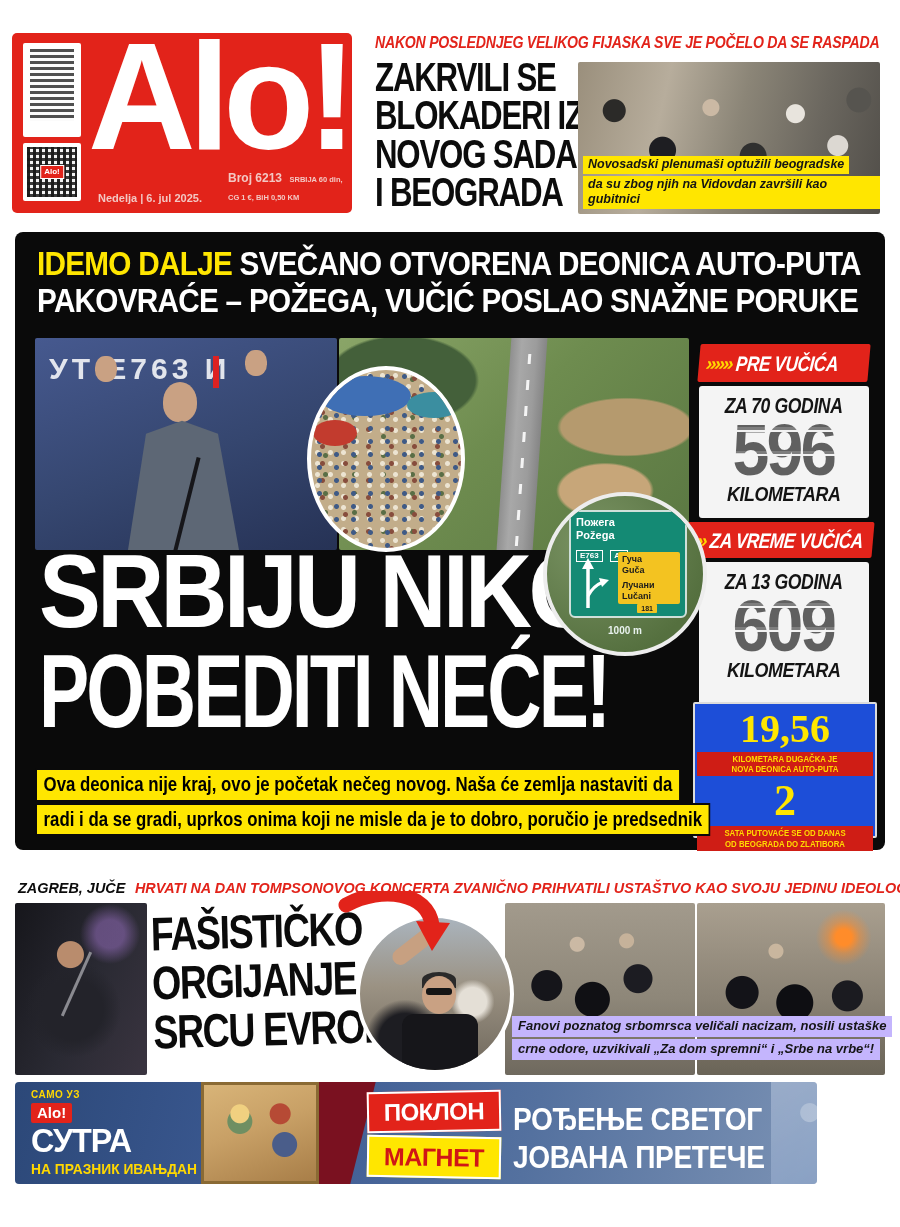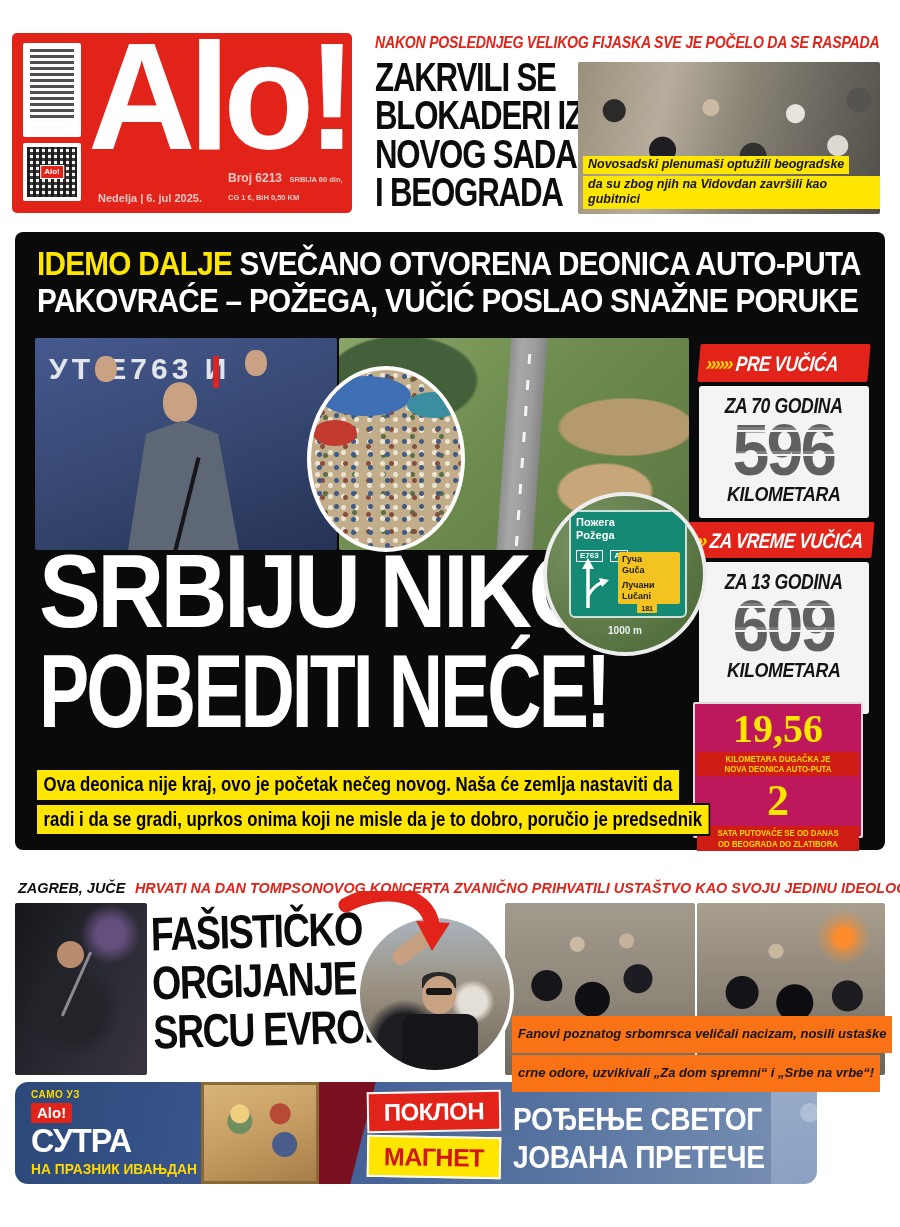--- a/index.html
+++ b/index.html
@@ -100,21 +100,21 @@
 
   .stat-box { background:#f4f4f4; border-radius:3px; text-align:center; padding-top:9px; z-index:4; }
   .box-pre { left:684px; top:154px; width:170px; height:132px; }
   .box-during { left:684px; top:330px; width:170px; height:152px; }
   .stat-label { font:italic 900 22px/1 "Liberation Sans",sans-serif; color:#141414; letter-spacing:-.5px; transform:scaleX(.8); }
   .stat-value { font:bold 72px/0.92 "Liberation Sans",sans-serif; letter-spacing:-3px; color:#6e6e6e;
     background-image:repeating-linear-gradient(180deg,#606060 0 10px,#7e7e7e 10px 13px,#f2f2f2 13px 15px,#606060 15px 24px);
     -webkit-background-clip:text; background-clip:text; -webkit-text-fill-color:transparent; transform:scaleX(.92); }
   .stat-unit { font:italic 900 21px/1 "Liberation Sans",sans-serif; color:#141414; letter-spacing:-.5px; transform:scaleX(.85); }
 
-  .info-box { left:678px; top:470px; width:170px; height:136px; background:#be185d;
+  .info-box { left:678px; top:470px; width:184px; height:136px; background:#1d4ed8;
     border:2px solid #dcdcdc; border-radius:2px; text-align:center; padding-top:5px; z-index:4; }
   .info-num { font:bold 40px/1 "Liberation Serif",serif; color:#ffe600; }
   .info-num2 { font:bold 44px/1 "Liberation Serif",serif; color:#ffe600; }
   .info-strip { background:#cf1d15; margin:3px 2px; padding:2px 7px; }
   .info-strip span { display:block; color:#ffd900; font:bold 8.5px/1.2 "Liberation Sans",sans-serif;
     white-space:nowrap; transform:scaleX(.92); }
 
   .main-headline { left:24px; top:310px; z-index:2; color:#fff; }
   .main-headline .bh-line { display:block; font:900 103px/.97 "Liberation Sans",sans-serif;
     letter-spacing:-4px; white-space:nowrap; transform-origin:0 0; }
@@ -181,25 +181,25 @@
       linear-gradient(180deg,#a29a8c 0%,#8e8779 55%,#6f695e 100%); }
   .photo-crowd2 { left:697px; top:903px; width:188px; height:172px; overflow:hidden; border-radius:2px;
     background:
       radial-gradient(circle at 78% 20%, #ff8c2a 0 8px, rgba(255,140,42,.45) 16px, transparent 28px),
       radial-gradient(circle at 24% 52%, #131318 0 16px, transparent 17px),
       radial-gradient(circle at 52% 58%, #0e0e12 0 18px, transparent 19px),
       radial-gradient(circle at 80% 54%, #1b1b20 0 15px, transparent 16px),
       radial-gradient(circle at 42% 28%, #c9b69e 0 7px, transparent 8px),
       linear-gradient(180deg,#a99f8f 0%,#8a8274 55%,#6a6457 100%); }
   .zg-caption { left:512px; top:1014px; z-index:7; }
-  .zg-caption span { display:table; background:#f97316; color:#151515; margin-top:2px;
-    font:italic 700 13px/1.3 "Liberation Sans",sans-serif; padding:10px 6px; }
+  .zg-caption span { display:table; background:#c4b5fd; color:#151515; margin-top:2px;
+    font:italic 700 13px/1.3 "Liberation Sans",sans-serif; padding:2px 6px; }
 
   
-  .promo { left:15px; top:1082px; width:802px; height:102px; border-radius:13px; overflow:hidden;
+  .promo { left:15px; top:1082px; width:802px; height:102px; border-radius:4px; overflow:hidden;
     background:linear-gradient(103deg,#2c4878 0%,#3c5a93 32%,#54719f 64%,#7b92b4 100%); }
   .promo-eyebrow { left:16px; top:8px; color:#ffd800; font:900 10px/1 "Liberation Sans",sans-serif; letter-spacing:.5px; }
   .promo-logo { left:16px; top:21px; background:#e2231a; color:#fff; font:bold 15px/1 "Liberation Sans",sans-serif;
     padding:2px 6px 3px; border-radius:2px; }
   .promo-title { left:16px; top:41px; color:#fff; font:900 34px/1 "Liberation Sans",sans-serif;
     letter-spacing:-1px; transform:scaleX(.95); transform-origin:0 0; }
   .promo-sub { left:16px; top:79px; color:#ffd800; font:900 15px/1 "Liberation Sans",sans-serif;
     white-space:nowrap; transform:scaleX(.92); transform-origin:0 0; }
   .promo-band { left:258px; top:-10px; width:90px; height:122px; background:#7a1120; transform:skewX(-14deg); }
   .promo-icon { left:186px; top:0; width:118px; height:102px; border:3px solid #8a6a34; overflow:hidden;

